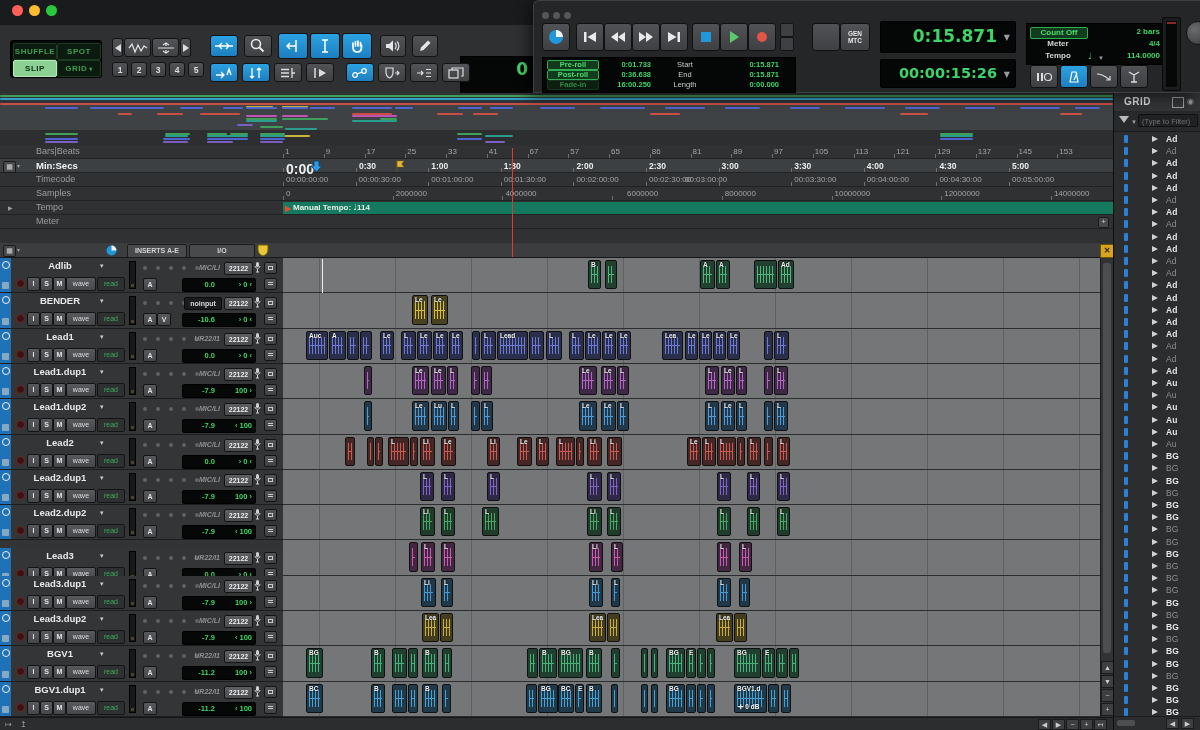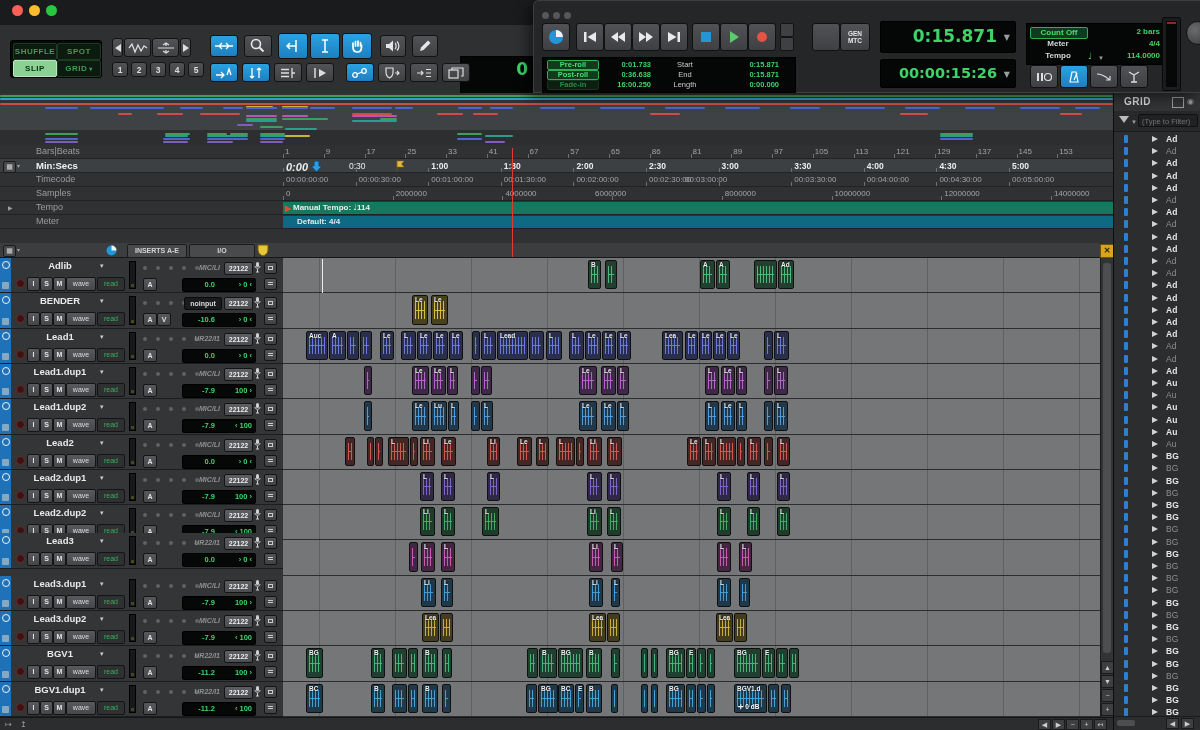--- a/index.html
+++ b/index.html
@@ -421,23 +421,23 @@
         <div class="tick" style="left: 975.784px;"></div>
         <div class="tick-lab" style="left: 1018.54px;">145</div>
         <div class="tick" style="left: 1016.54px;"></div>
         <div class="tick-lab" style="left: 1059.29px;">153</div>
         <div class="tick" style="left: 1057.29px;"></div>
       </div>
       <div class="ruler-row" style="top: 14px; background: rgb(61, 64, 66);">
         <div class="ruler-label sel">Min:Secs</div>
         <div class="mini-chip" style="left: 3px; top: 2px;">▦</div>
         <div style="position: absolute; left: 17px; top: 3px; font-size: 6px; color: rgb(155, 158, 161);">▾</div>
-        <div class="tick-lab" style="left: 286px; color: rgb(236, 237, 237); font-weight: bold; font-size: 11px; font-style: italic;">0:00</div>
+        <div class="tick-lab" style="left: 286px; color: rgb(236, 237, 237); font-weight: bold; font-size: 14px;">0:00</div>
         <div class="tick" style="left: 283px;"></div>
-        <div class="tick-lab" style="left: 349px; color: rgb(236, 237, 237); font-weight: normal; font-size: 8.5px;">0:30</div>
+        <div class="tick-lab" style="left: 359px; color: rgb(236, 237, 237); font-weight: bold; font-size: 8.5px;">0:30</div>
         <div class="tick" style="left: 355.6px;"></div>
         <div class="tick-lab" style="left: 431.2px; color: rgb(236, 237, 237); font-weight: bold; font-size: 8.5px;">1:00</div>
         <div class="tick" style="left: 428.2px;"></div>
         <div class="tick-lab" style="left: 503.8px; color: rgb(236, 237, 237); font-weight: bold; font-size: 8.5px;">1:30</div>
         <div class="tick" style="left: 500.8px;"></div>
         <div class="tick-lab" style="left: 576.4px; color: rgb(236, 237, 237); font-weight: bold; font-size: 8.5px;">2:00</div>
         <div class="tick" style="left: 573.4px;"></div>
         <div class="tick-lab" style="left: 649px; color: rgb(236, 237, 237); font-weight: bold; font-size: 8.5px;">2:30</div>
         <div class="tick" style="left: 646px;"></div>
         <div class="tick-lab" style="left: 721.6px; color: rgb(236, 237, 237); font-weight: bold; font-size: 8.5px;">3:00</div>
@@ -477,41 +477,40 @@
         <div class="tick" style="left: 1009px;"></div>
       </div>
       <div class="ruler-row" style="top: 42px;">
         <div class="ruler-label">Samples</div>
         <div class="tick-lab" style="left: 286px;">0</div>
         <div class="tick" style="left: 283px;"></div>
         <div class="tick-lab" style="left: 395.7px;">2000000</div>
         <div class="tick" style="left: 392.7px;"></div>
         <div class="tick-lab" style="left: 505.4px;">4000000</div>
         <div class="tick" style="left: 502.4px;"></div>
-        <div class="tick-lab" style="left: 595px;">6000000</div>
+        <div class="tick-lab" style="left: 627px;">6000000</div>
         <div class="tick" style="left: 612.1px;"></div>
         <div class="tick-lab" style="left: 724.8px;">8000000</div>
         <div class="tick" style="left: 721.8px;"></div>
         <div class="tick-lab" style="left: 834.5px;">10000000</div>
         <div class="tick" style="left: 831.5px;"></div>
         <div class="tick-lab" style="left: 944.2px;">12000000</div>
         <div class="tick" style="left: 941.2px;"></div>
         <div class="tick-lab" style="left: 1053.9px;">14000000</div>
         <div class="tick" style="left: 1050.9px;"></div>
       </div>
       <div class="ruler-row" style="top: 56px;">
         <div class="ruler-label">Tempo</div>
         <div style="position: absolute; left: 8px; top: 3px; font-size: 6px; color: rgb(155, 158, 161);">▶</div>
         <div class="plus-chip">+</div>
         <div class="tempo-bar"><span style="color:#e04f30;position:absolute;left:2px;top:1px;font-size:8px">▶</span>Manual Tempo: <span style="font-family:'DejaVu Sans',sans-serif">♩</span>114</div>
       </div>
       <div class="ruler-row" style="top: 70px;">
         <div class="ruler-label">Meter</div>
         <div class="plus-chip">+</div>
-        <div class="meter-bar">Default: 4/4</div>
       </div>
       <div style="position: absolute; left: 310px; top: 15px;">
         <svg width="13" height="13">
           <path d="M6.5 12L1 6h3V1h5v5h3z" fill="#2f9ae0" stroke="#0c4a73"></path>
         </svg>
       </div>
       <div style="position: absolute; left: 396px; top: 15px;">
         <svg width="10" height="12">
           <path d="M1 0v12M1 1h7l-2.5 3L8 7H1z" fill="#e8b83a" stroke="#8a6a10" stroke-width=".5"></path>
         </svg>
@@ -857,21 +856,21 @@
           <div class="v">-7.9</div>
           <div class="p">‹ 100</div>
         </div>
         <div class="sqbtn" style="left: 264px; top: 4px;">
           <div style="position: absolute; inset: 3px; border: 1px solid rgb(201, 203, 205);"></div>
         </div>
         <div class="sqbtn lines" style="left: 264px; top: 20px;">
           <div style="position: absolute; inset: 3px 3px 4px; border-top: 1px solid rgb(201, 203, 205); border-bottom: 1px solid rgb(201, 203, 205);"></div>
         </div>
       </div>
-      <div class="thead abs" style="top: 275px; height: 36px;">
+      <div class="thead abs" style="top: 290px; height: 36px;">
         <div class="tstrip">
           <div class="ring"></div>
           <div class="bic"></div>
         </div>
         <div class="tname">Lead3</div>
         <div class="tcar">▾</div>
         <div class="rec-dot"></div>
         <div class="ism" style="left: 27px;">I</div>
         <div class="ism" style="left: 40px;">S</div>
         <div class="ism" style="left: 53px;">M</div>

